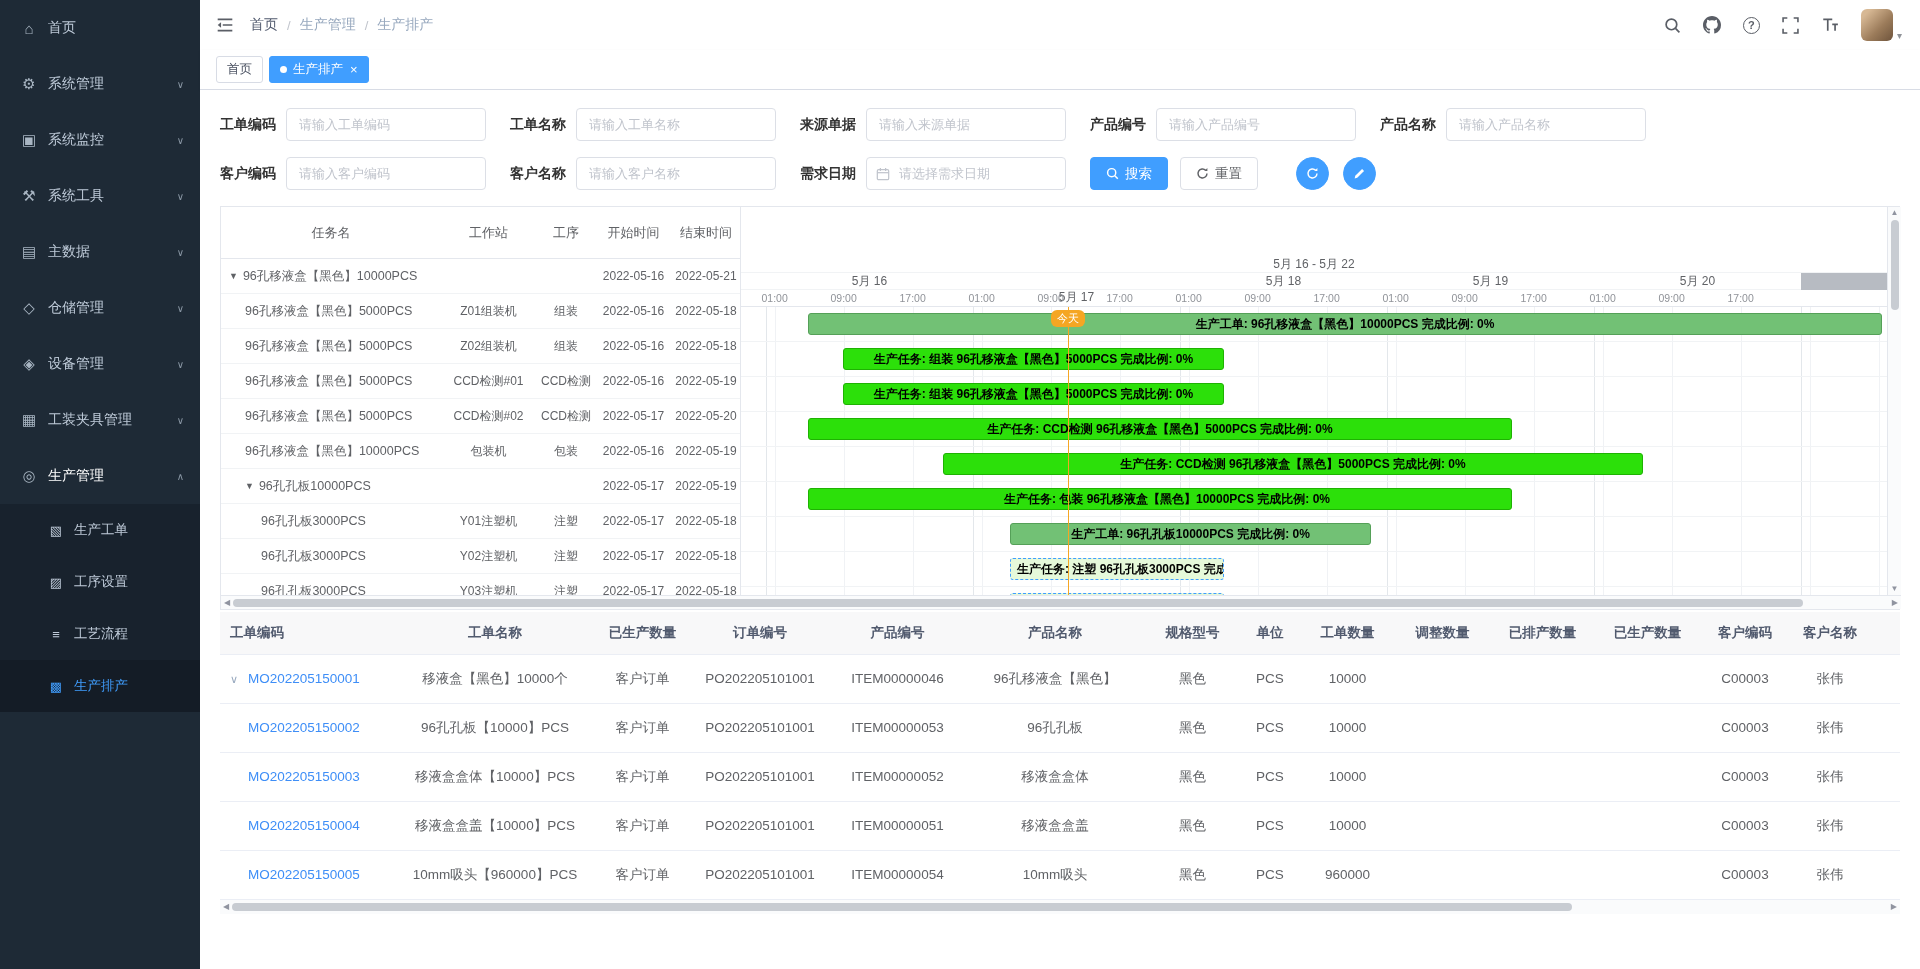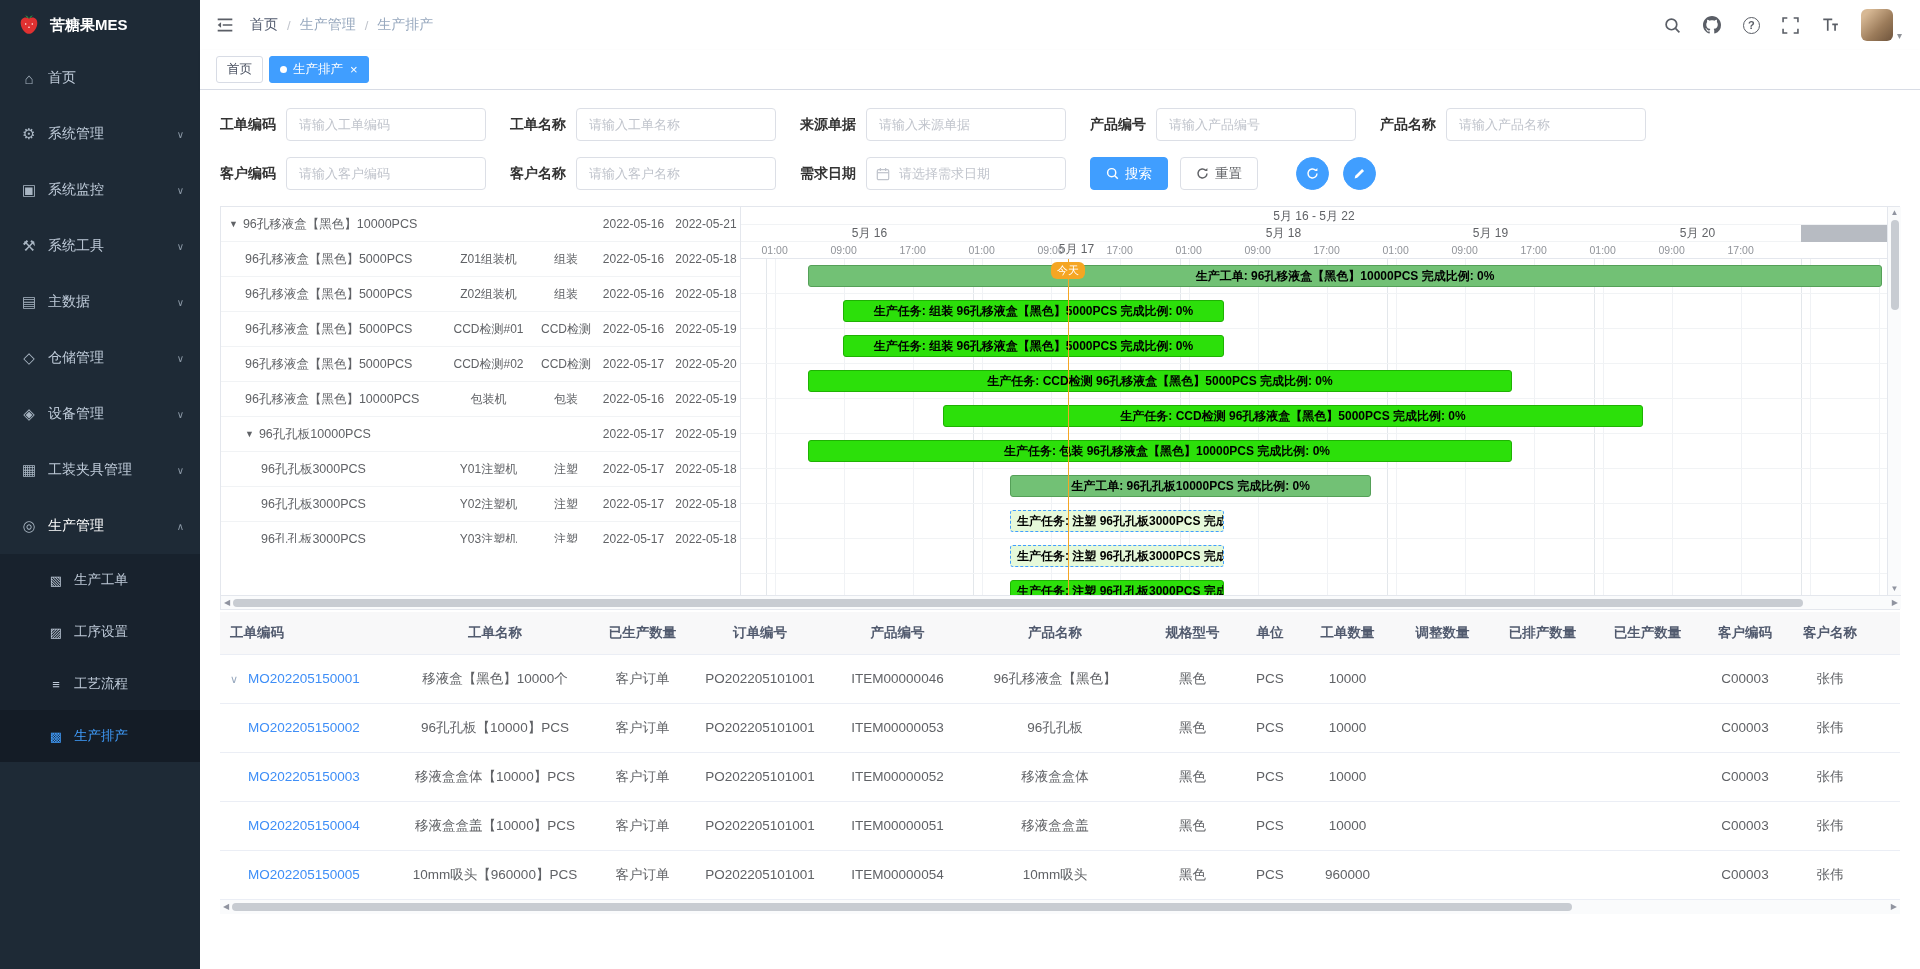--- a/index.html
+++ b/index.html
@@ -65,21 +65,21 @@
   .gh-cell { text-align:center; font-size:13px; color:#606266; white-space:nowrap; overflow:hidden; }
   .gl-body { overflow:hidden; height:336px; }
   .g-row { height:35px; display:grid; grid-template-columns:220px 95px 60px 75px 70px; align-items:center; border-bottom:1px solid #f1f3f5; font-size:12.5px; color:#606266; cursor:pointer; }
   .gc-name { display:flex; align-items:center; gap:5px; white-space:nowrap; overflow:hidden; }
   .g-caret { font-size:9px; color:#606266; flex-shrink:0; cursor:pointer; }
   .g-name-text { overflow:hidden; white-space:nowrap; }
   .gc-c { text-align:center; white-space:nowrap; overflow:hidden; font-size:12px; }
 
   .gantt-right { position:relative; overflow:hidden; }
   .gr-head { height:52px; border-bottom:1px solid #e4e7ed; position:relative; color:#606266; }
-  .gr-range { height:18px; line-height:18px; text-align:center; border-bottom:1px solid #f1f3f5; font-size:12px; }
+  .gr-range { height:18px; line-height:18px; text-align:center; border-bottom:1px solid #f1f3f5; font-size:12px;margin-top:48px; }
   .gr-days { height:17px; position:relative; border-bottom:1px solid #f1f3f5; }
   .day-label { position:absolute; top:0; transform:translateX(-50%); line-height:17px; font-size:12px; white-space:nowrap; }
   .weekend-block { position:absolute; top:0; height:17px; background:#b7bbc2; }
   .gr-hours { height:16px; position:relative; }
   .hour-label { position:absolute; top:0; transform:translateX(-50%); line-height:16px; font-size:10.5px; color:#909399; }
   .gr-body { position:relative; height:336px; overflow:hidden; }
   #gantt-ticks { position:absolute; inset:0; z-index:0; }
   .tick { position:absolute; top:0; bottom:0; width:1px; background:#f0f2f5; }
   .tick.day { background:#e3e7eb; }
   #gantt-rows { position:absolute; inset:0; z-index:1; }
@@ -110,33 +110,20 @@
   .row-chevron { display:inline-block; width:18px; color:#97a8be; font-size:11px; cursor:pointer; }
   .link { color:var(--link,#3e8ef7); cursor:pointer; }
   .orders-hscroll { width:1680px; height:14px; background:#fafbfc; display:flex; align-items:center; gap:3px; padding:0 3px; font-size:8px; color:#9094a0; }
 </style>
 </head>
 <body>
 
 <div class="app">
 
   <aside class="sidebar">
-    <div class="logo">
-      <span style="display:flex;">
-        <svg width="22" height="22" viewBox="0 0 20 20">
-            <path d="M10 4 C14 2 18 4 17.5 9 C17 14 13 18 10 18 C7 18 3 14 2.5 9 C2 4 6 2 10 4z" fill="#e03131"></path>
-            <path d="M10 4 C9 2.5 8 1.5 6.5 1.2 C8 3 8.5 3.8 10 4z" fill="#2f9e44"></path>
-            <path d="M10 4 C11 2.5 12 1.5 13.5 1.2 C12 3 11.5 3.8 10 4z" fill="#2f9e44"></path>
-            <circle cx="7" cy="9" r=".7" fill="#fff"></circle>
-            <circle cx="13" cy="9" r=".7" fill="#fff"></circle>
-            <circle cx="10" cy="12" r=".7" fill="#fff"></circle>
-          </svg>
-      </span>
-      <span>苦糖果MES</span>
-    </div>
     <nav id="side-menu">
         <div class="menu-item">
           <span class="mi-icon">⌂</span>
           <span class="mi-label">首页</span>
         </div>
         <div class="menu-item">
           <span class="mi-icon">⚙</span>
           <span class="mi-label">系统管理</span>
           <span class="mi-arrow">∨</span>
         </div>
@@ -338,20 +325,27 @@
             <button class="btn-circle">
               <svg width="13" height="13" viewBox="0 0 16 16">
                 <path d="M2 14l.8-3.2 8.4-8.4 2.4 2.4-8.4 8.4z" fill="currentColor"></path>
               </svg>
             </button>
           </div>
         </section>
 
       <section class="gantt-panel">
         <div class="gantt-left">
+          <div class="gl-head" id="gantt-left-head">
+              <div class="gh-cell">任务名</div>
+              <div class="gh-cell">工作站</div>
+              <div class="gh-cell">工序</div>
+              <div class="gh-cell">开始时间</div>
+              <div class="gh-cell">结束时间</div>
+            </div>
           <div class="gl-body" id="gantt-left-body">
               <div class="g-row">
                 <div class="gc-name" style="padding-left: 8px;">
                   <span class="g-caret">▼</span>
                   <span class="g-name-text">96孔移液盒【黑色】10000PCS</span>
                 </div>
                 <div class="gc-c"></div>
                 <div class="gc-c"></div>
                 <div class="gc-c">2022-05-16</div>
                 <div class="gc-c">2022-05-21</div>

